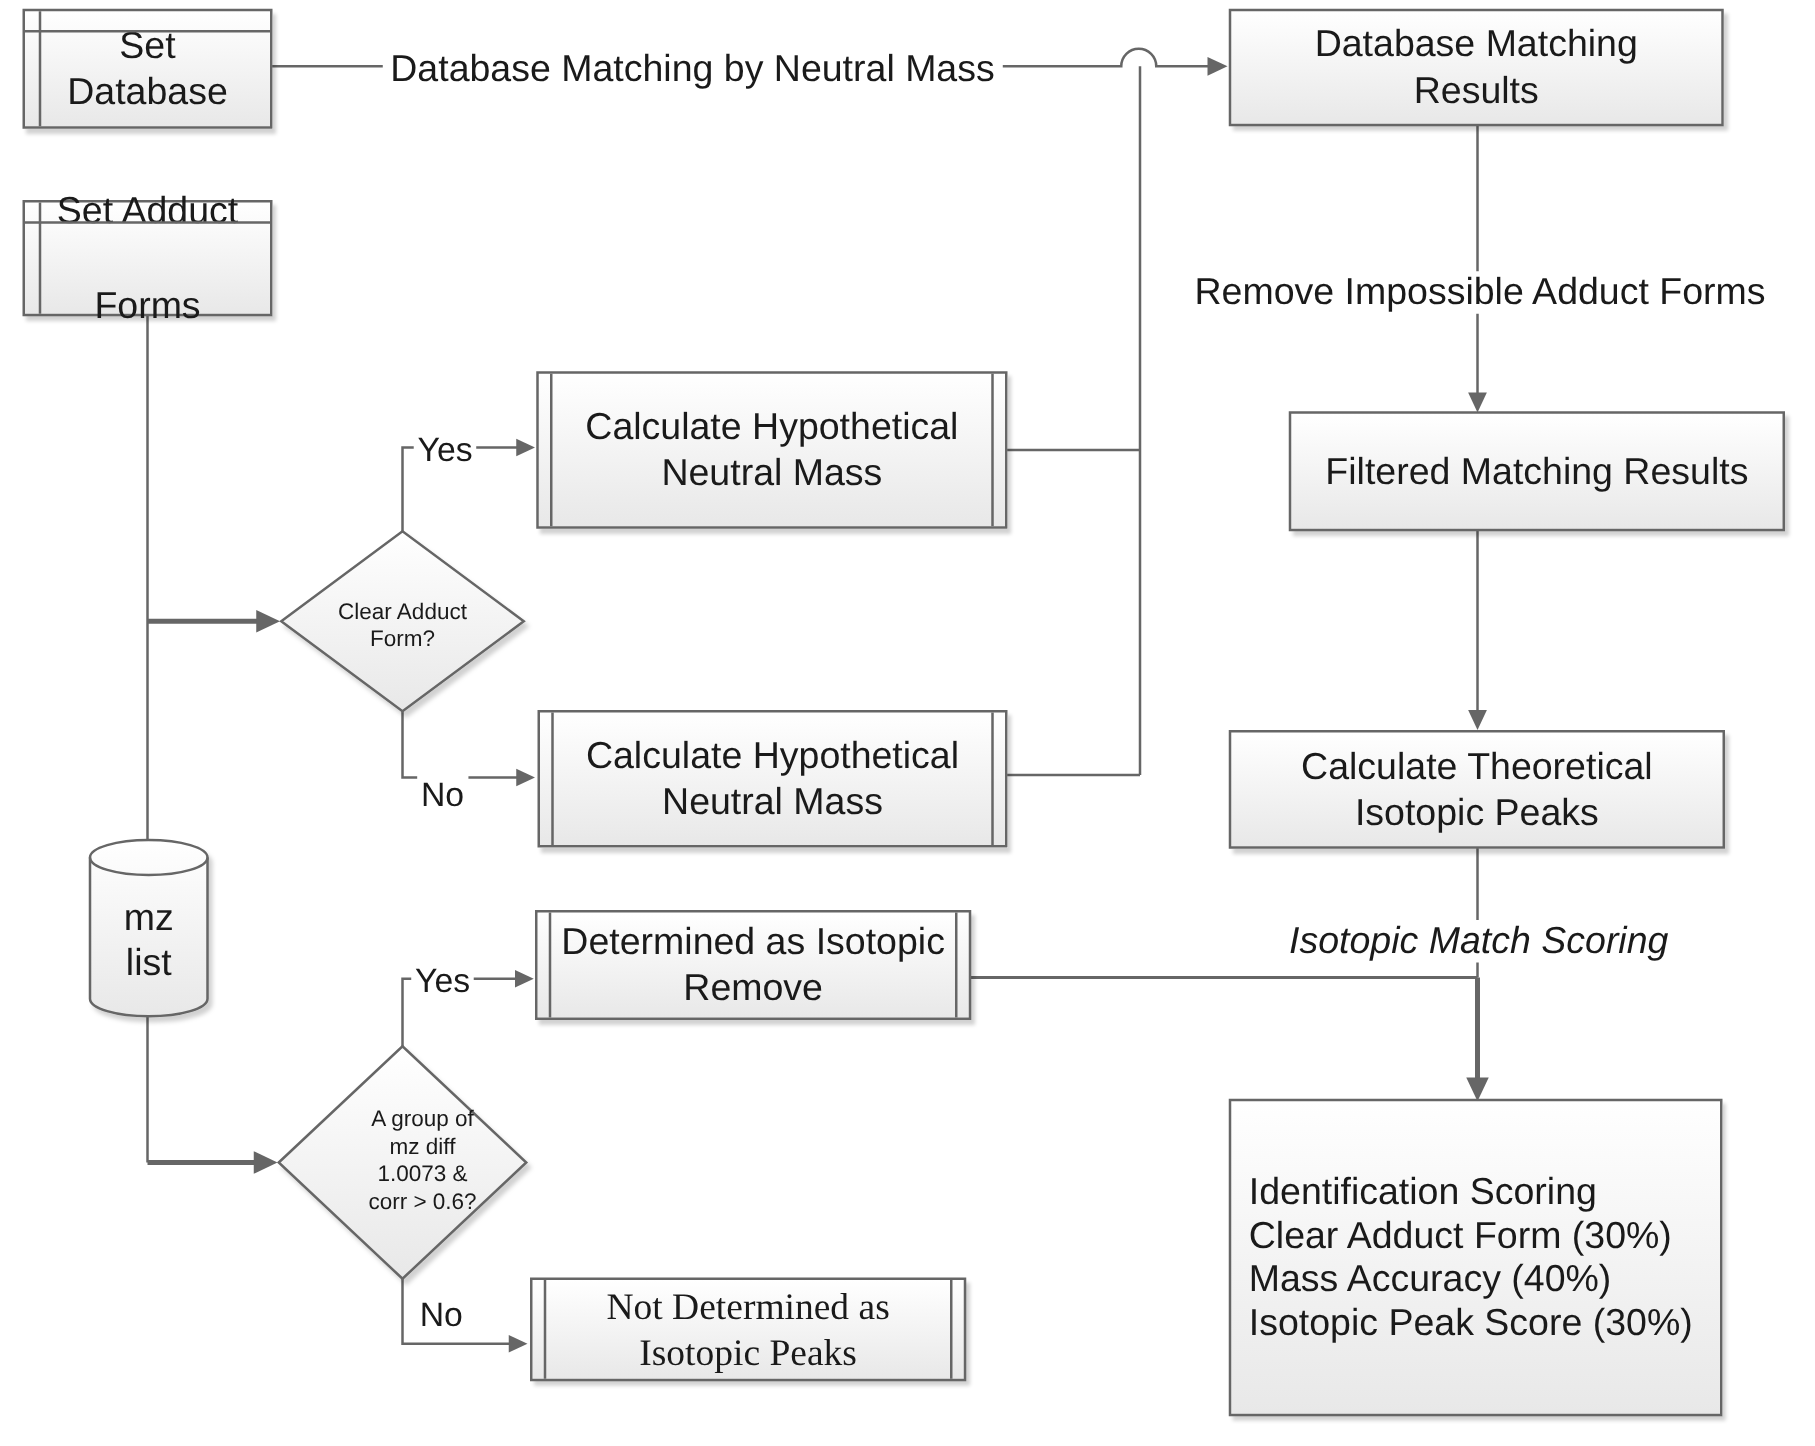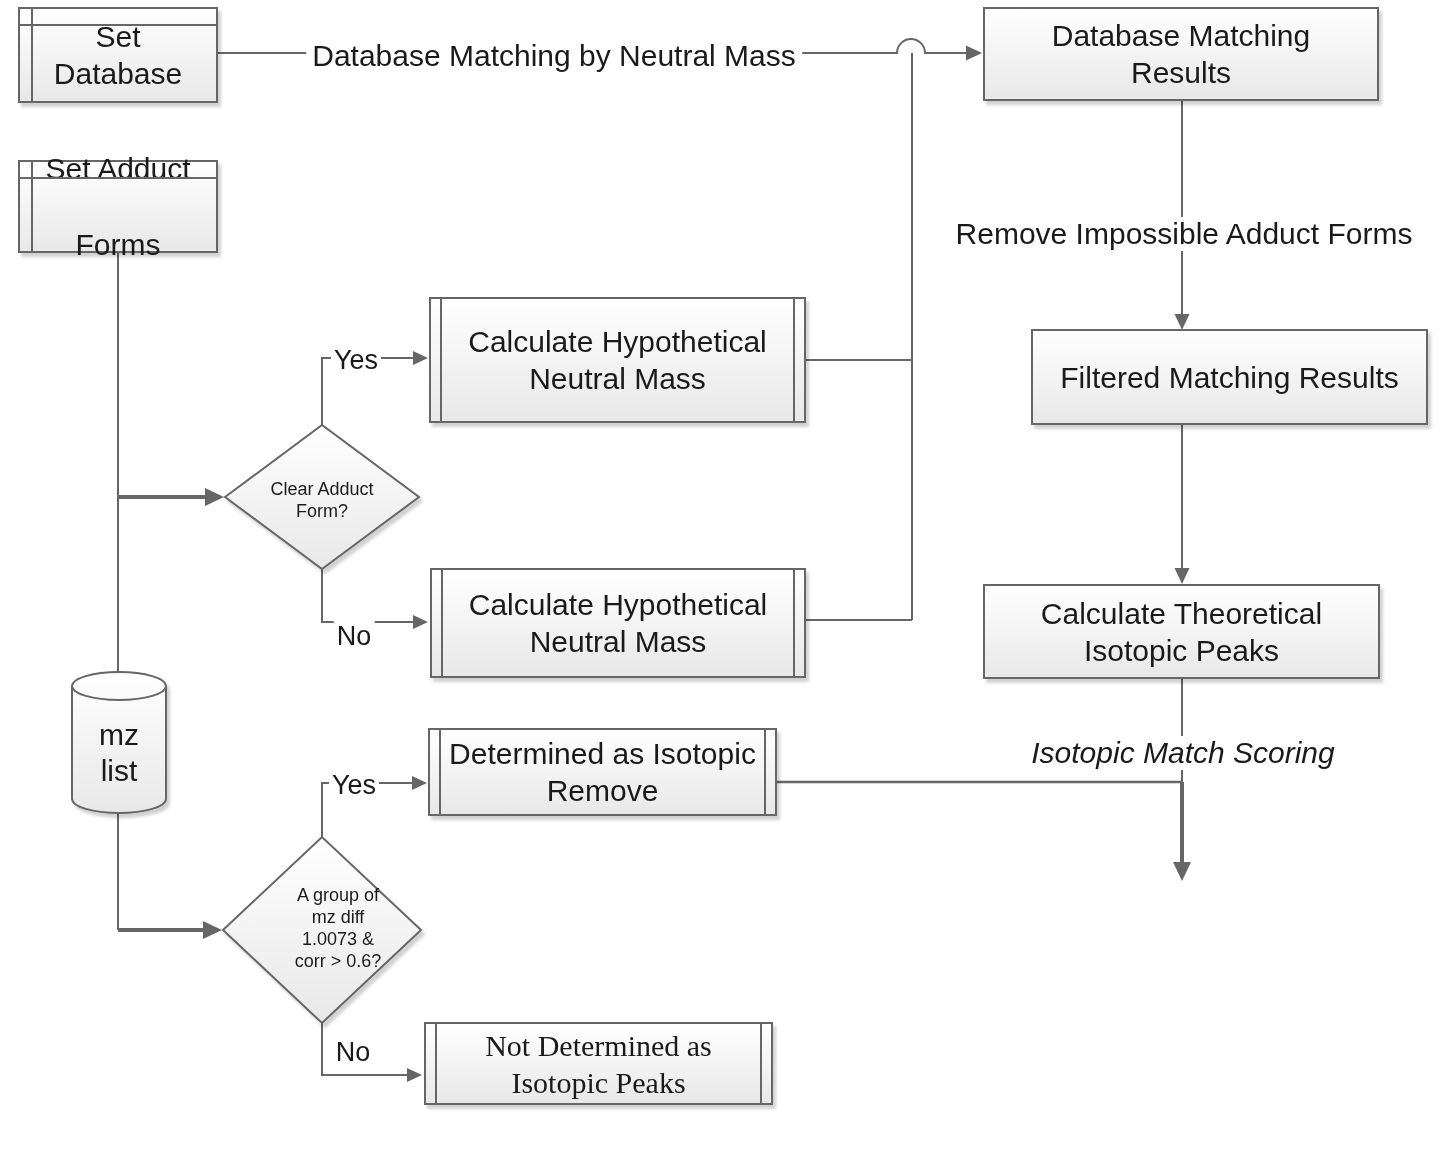--- a/index.html
+++ b/index.html
@@ -140,20 +140,26 @@
 
   <div class="node" style="left:983px;top:329px;width:397px;height:96px;margin-left:48px;">
     <span>Filtered Matching Results</span>
   </div>
 
   <div class="node" style="left:983px;top:584px;width:397px;height:95px;">
     <span>Calculate Theoretical</span>
     <span>Isotopic Peaks</span>
   </div>
 
+  <div class="node align-left" style="left:983px;top:879px;width:395px;height:254px;">
+    <span>Identification Scoring</span>
+    <span>Clear Adduct Form (30%)</span>
+    <span>Mass Accuracy (40%)</span>
+    <span>Isotopic Peak Score (30%)</span>
+  </div>
 
   <div class="node" style="left:429px;top:297px;width:377px;height:126px;">
     <span class="bar-left"></span>
     <span class="bar-right"></span>
     <span>Calculate Hypothetical</span>
     <span>Neutral Mass</span>
   </div>
 
   <div class="node" style="left:430px;top:568px;width:376px;height:110px;">
     <span class="bar-left"></span>

